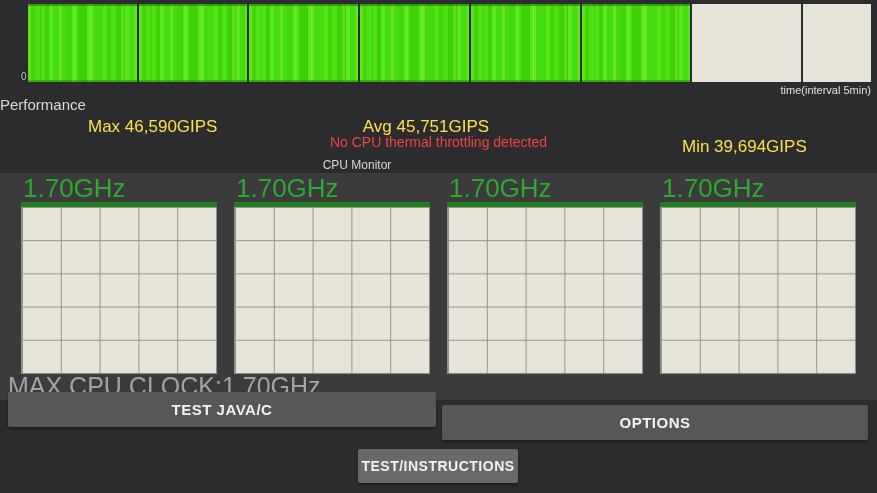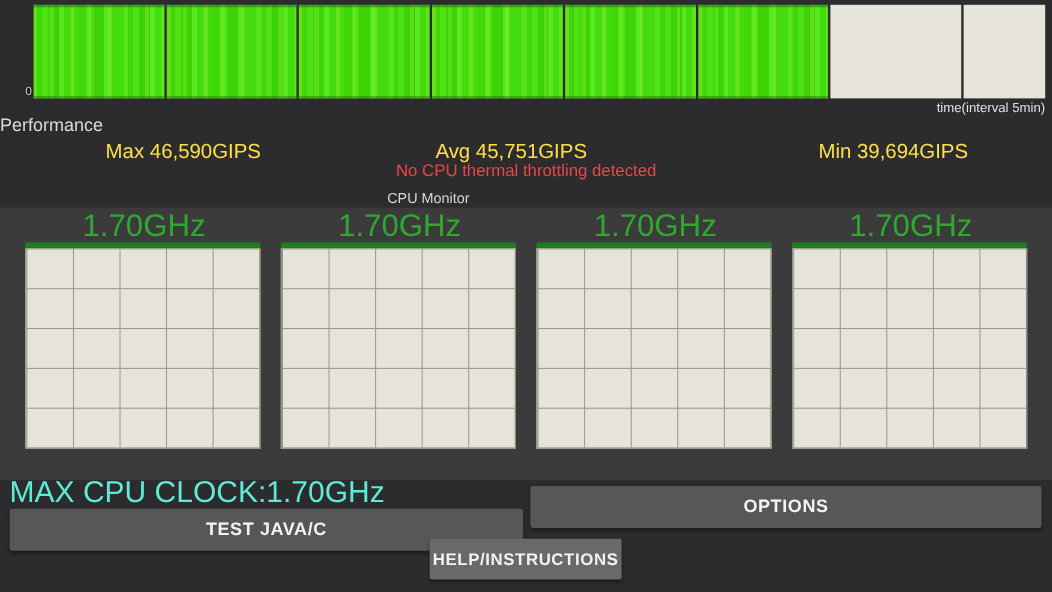--- a/index.html
+++ b/index.html
@@ -41,70 +41,70 @@
   }
 
   
   .perf-title{
     position:absolute;left:0;top:96px;width:877px;text-align:left;
     font-size:15px;color:#dadada;
   }
   .stat{position:absolute;top:117px;font-size:17px;color:#fde047;}
   .stat-max{left:88px;}
   .stat-avg{left:0;width:852px;text-align:center;}
-  .stat-min{left:682px;}
+  .stat-min{left:682px;margin-top:20px;}
   .throttle{
     position:absolute;left:0;top:134px;width:877px;text-align:center;
     font-size:14px;color:#ef4444;
   }
   .monitor-title{
     position:absolute;left:0;top:158px;width:714px;text-align:center;
     font-size:12px;color:#d6d6d6;
   }
 
   
   .panel{
     position:absolute;left:0;top:173px;width:877px;height:227px;
     background:#3b3b3c;
     box-sizing:border-box;
     padding:2px 21px 0 21px;
   }
-  .cards{display:flex;justify-content:space-between;text-align:center;}
+  .cards{display:flex;justify-content:space-between;}
   .card{width:196px;}
   .freq{
     font-size:26px;line-height:26px;color:#2fa82f;
     padding-left:2px;white-space:nowrap;
   }
   .clockbar{height:5px;background:#1e7e1e;margin-top:1px;}
   .coregrid{
     height:166px;
     background-color:#e6e4d8;
     background-image:
       linear-gradient(to right, #95958d 1px, transparent 1px),
       linear-gradient(to bottom, #95958d 1px, transparent 1px);
     background-size:20% 20%;
     border:1px solid #8f8f87;
     border-top:none;
   }
   .maxclock{
     position:absolute;left:8px;top:200px;
-    font-size:25px;line-height:26px;color:#5eead4;white-space:nowrap;margin-top:24px;
+    font-size:25px;line-height:26px;color:#a3a3a3;white-space:nowrap;
   }
 
   
   .btn{
     position:absolute;height:35px;
     background:#57575a;border:none;border-radius:2px;
     color:#f2f2f2;font-family:"Liberation Sans",sans-serif;
     font-size:15px;font-weight:bold;letter-spacing:.5px;
     box-shadow:0 2px 3px rgba(0,0,0,.35);
     display:flex;align-items:center;justify-content:center;
     cursor:pointer;
   }
-  .btn-test{left:8px;top:424px;width:428px;}
+  .btn-test{left:8px;top:392px;width:428px;}
   .btn-options{left:442px;top:405px;width:426px;}
   .btn-help{
     left:358px;top:449px;width:160px;height:34px;
     background:#69696c;font-size:14px;
   }
 </style>
 </head>
 <body>
 
 <div class="chart">
@@ -148,13 +148,13 @@
       <div class="freq">1.70GHz</div>
       <div class="clockbar"></div>
       <div class="coregrid"></div>
     </div>
   </div>
   <div class="maxclock">MAX CPU CLOCK:1.70GHz</div>
 </div>
 
 <button class="btn btn-test">TEST JAVA/C</button>
 <button class="btn btn-options">OPTIONS</button>
-<button class="btn btn-help">HELP/INSTRUCTIONS</button>
+<button class="btn btn-help">TEST/INSTRUCTIONS</button>
 
 </body></html>

